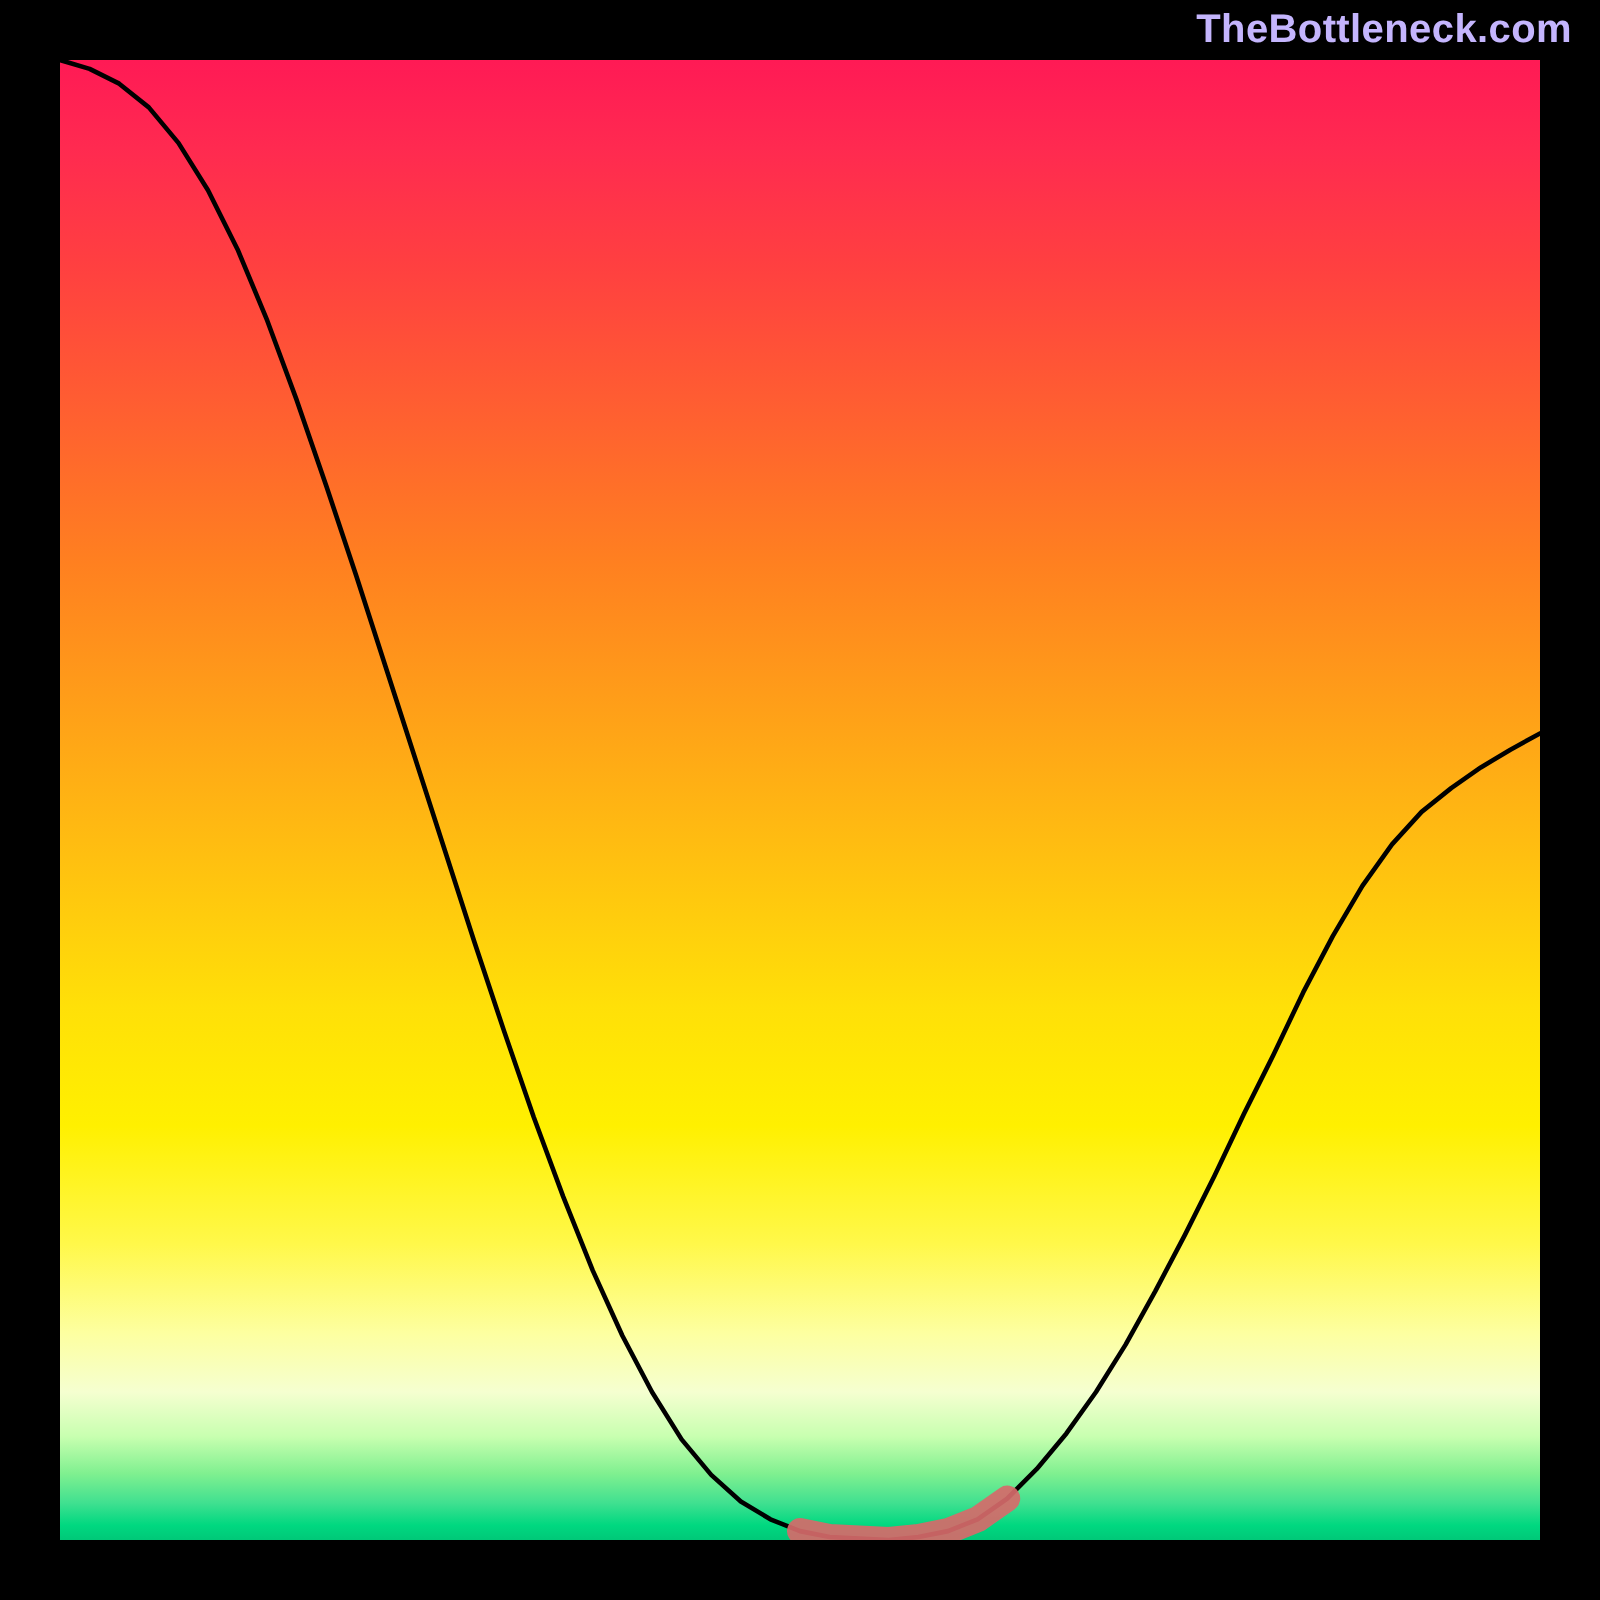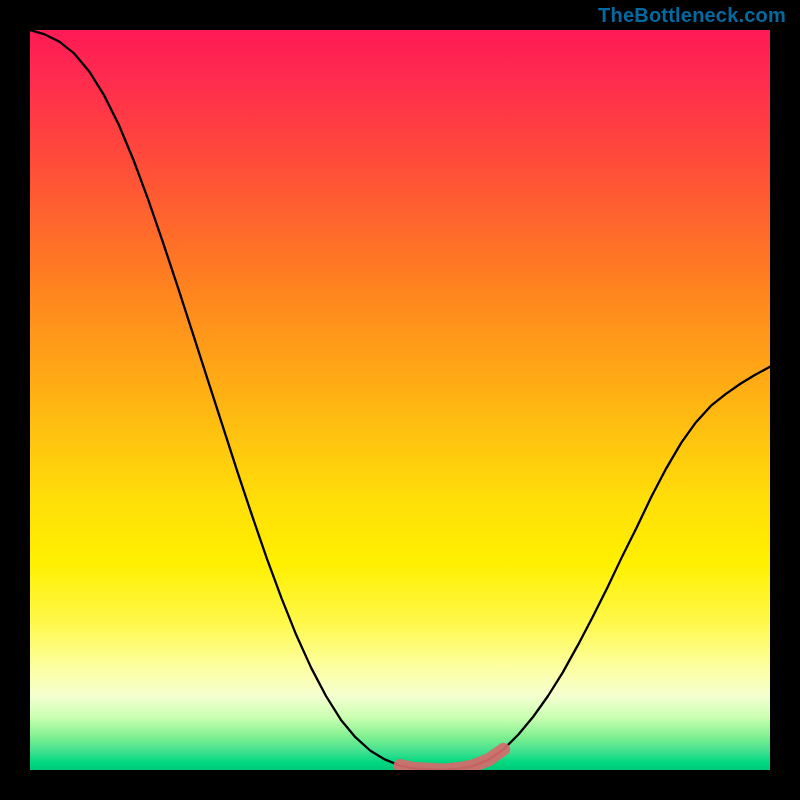--- a/index.html
+++ b/index.html
@@ -55,21 +55,21 @@
     height: 100%;
     display: block;
   }
   .watermark {
     position: absolute;
     top: 4px;
     right: 14px;
     font-family: Arial, Helvetica, sans-serif;
     font-size: 20px;
     font-weight: 600;
-    color: #0369a1;
+    color: #c4b5fd;
     letter-spacing: 0.2px;
     user-select: none;
   }
 </style>
 </head>
 <body>
 
 <div class="stage">
   <div class="watermark">TheBottleneck.com</div>
 

